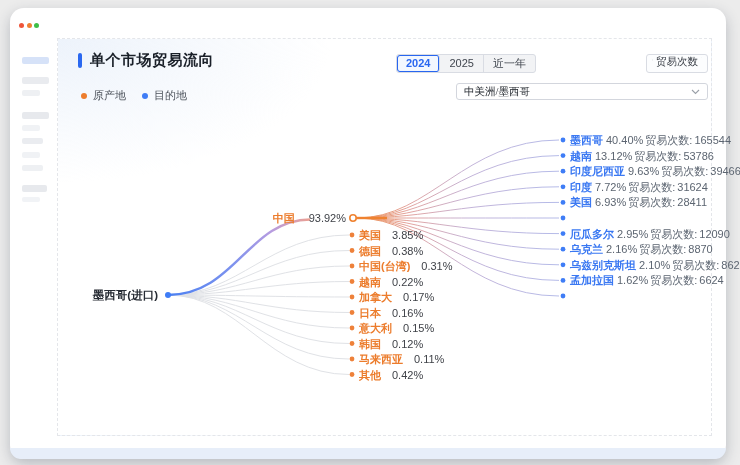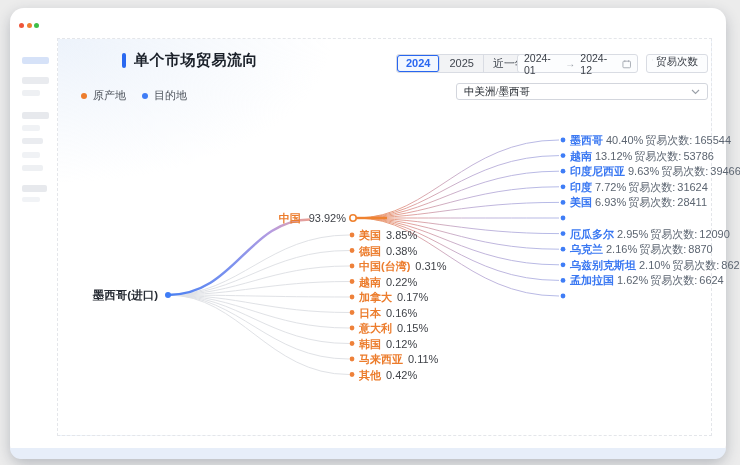--- a/index.html
+++ b/index.html
@@ -27,21 +27,21 @@
   
   .skel { position:absolute; left:12px; border-radius:2px; }
   
   .panel {
     position:absolute; left:47px; top:30px; width:655px; height:398px;
     border:1px dashed #e4e6ea;
     background:
       radial-gradient(420px 220px at 0% 0%, #edf3fb 0%, rgba(255,255,255,0) 65%),
       #ffffff;
   }
-  .title-row { position:absolute; left:20px; top:12px; display:flex; align-items:center;margin-left:44px; }
+  .title-row { position:absolute; left:20px; top:12px; display:flex; align-items:center; }
   .accent { width:4px; height:15px; background:#2a68f0; border-radius:2px; margin-right:8px; }
   .page-title { font-size:15px; font-weight:700; color:#1a2029; letter-spacing:.5px; }
   
   .tabs {
     position:absolute; left:338px; top:15px; height:19px; display:flex;
     border:1px solid #d9dce3; border-radius:3px; overflow:hidden; background:#f2f3f5;
   }
   .tab {
     padding:0 9px; font-size:11px; line-height:17px; color:#41464f;
     border-right:1px solid #d9dce3; cursor:pointer; white-space:nowrap;
@@ -78,21 +78,21 @@
   }
   svg.icon { display:block; }
   
   #flow-svg { position:absolute; left:0; top:0; width:716px; height:451px; pointer-events:none; }
   .node { position:absolute; transform:translateY(-50%); white-space:nowrap; font-size:11px; line-height:13px; cursor:pointer; }
   .root-node { left:70px; top:287px; width:78px; text-align:right; font-size:11.5px; font-weight:700; color:#262b33; }
   .cn-node   { left:252px; top:210px; width:84px; text-align:right; }
   .mid-node  { left:349px; }
   .dst-node  { left:560px; }
   .oname { color:#ec7c2c; font-weight:700; }
-  .opct  { color:#3f4248; margin-left:5px; }
+  .opct  { color:#3f4248; margin-left:11px; }
   .dname { color:#3a78f2; font-weight:700; }
   .dmeta { color:#5c6571; margin-left:3px; }
   .dmeta span { margin-right:2px; }
 </style>
 </head>
 <body>
 
 <div class="window">
 
   <div class="traffic">
@@ -120,30 +120,20 @@
       <span class="accent"></span>
       <span class="page-title">单个市场贸易流向</span>
     </div>
 
     <div class="tabs">
       <span class="tab selected">2024</span>
       <span class="tab">2025</span>
       <span class="tab">近一年</span>
     </div>
 
-    <div class="datebox">
-      <span>2024-01</span>
-      <span class="arr">→</span>
-      <span>2024-12</span>
-      <svg class="icon" width="10" height="10" viewBox="0 0 10 10">
-        <rect x="1" y="2" width="8" height="7" rx="1" fill="none" stroke="#a6abb3" stroke-width="1"></rect>
-        <line x1="3" y1="1" x2="3" y2="3" stroke="#a6abb3" stroke-width="1"></line>
-        <line x1="7" y1="1" x2="7" y2="3" stroke="#a6abb3" stroke-width="1"></line>
-      </svg>
-    </div>
 
     <div class="dropbox">
       <svg class="icon" width="10" height="10" viewBox="0 0 10 10">
         <circle cx="5" cy="5" r="4" fill="none" stroke="#9aa0a8" stroke-width="1"></circle>
         <line x1="5" y1="4.4" x2="5" y2="7" stroke="#9aa0a8" stroke-width="1"></line>
         <circle cx="5" cy="3" r=".7" fill="#9aa0a8"></circle>
       </svg>
       <span>贸易次数</span>
       <svg class="icon" width="8" height="5" viewBox="0 0 8 5">
         <polyline points="1,1 4,4 7,1" fill="none" stroke="#9aa0a8" stroke-width="1"></polyline>

